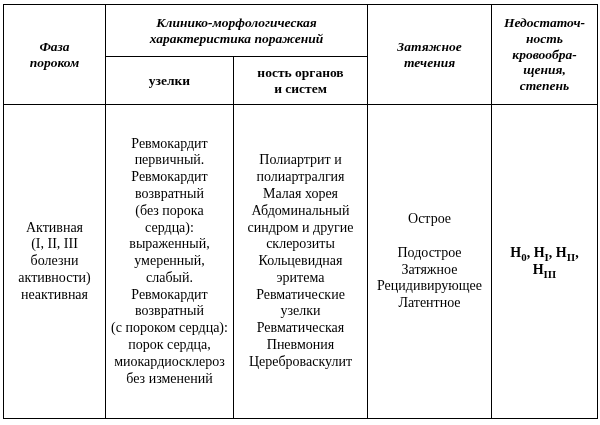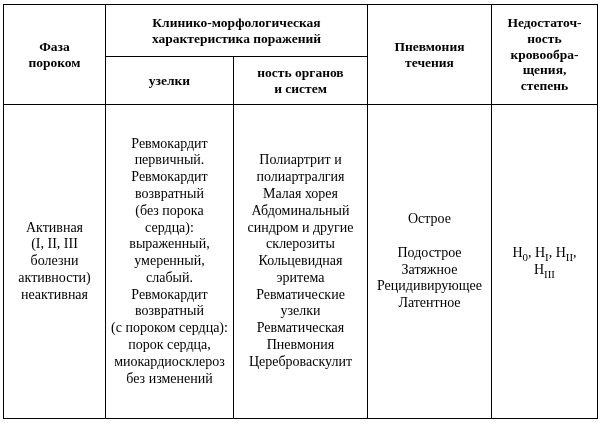--- a/index.html
+++ b/index.html
@@ -30,20 +30,21 @@
   table.classification td {
     border: 1px solid #000000;
     vertical-align: middle;
     text-align: center;
     padding: 2px 4px;
   }
   .hdr {
     font-weight: bold;
     font-size: 13.5px;
     line-height: 1.18;
+    font-style: italic;
   }
   .hdr-sub {
     font-weight: bold;
     font-size: 13.5px;
     line-height: 1.18;
   }
   .body-cell {
     font-size: 14px;
     line-height: 1.2;
   }
@@ -51,21 +52,21 @@
   .col-heart { width: 128px; }
   .col-organs { width: 134px; }
   .col-course { width: 124px; }
   .col-circ   { width: 106px; }
 
   .row-head-top { height: 52px; }
   .row-head-bot { height: 48px; }
 
   .sub { font-size: 0.78em; vertical-align: sub; line-height: 0; }
 
-  .nowrap-line { white-space: nowrap; }
+  .nowrap-line { white-space: nowrap; font-weight: bold; }
 </style>
 </head>
 <body>
 
 <div class="page">
   <table class="classification">
     <colgroup>
       <col class="col-phase">
       <col class="col-heart">
       <col class="col-organs">
@@ -76,21 +77,21 @@
       <tr class="row-head-top">
         <td rowspan="2" class="hdr">
           <span style="white-space: pre-line;">Фаза
 пороком</span>
         </td>
         <td colspan="2" class="hdr">
           <span style="white-space: pre-line;">Клинико-морфологическая
 характеристика поражений</span>
         </td>
         <td rowspan="2" class="hdr">
-          <span style="white-space: pre-line;">Пневмония течения</span>
+          <span style="white-space: pre-line;">Затяжное течения</span>
         </td>
         <td rowspan="2" class="hdr">
           <span style="white-space: pre-line;">Недостаточ-
 ность
 кровообра-
 щения,
 степень</span>
         </td>
       </tr>
       <tr class="row-head-bot">

